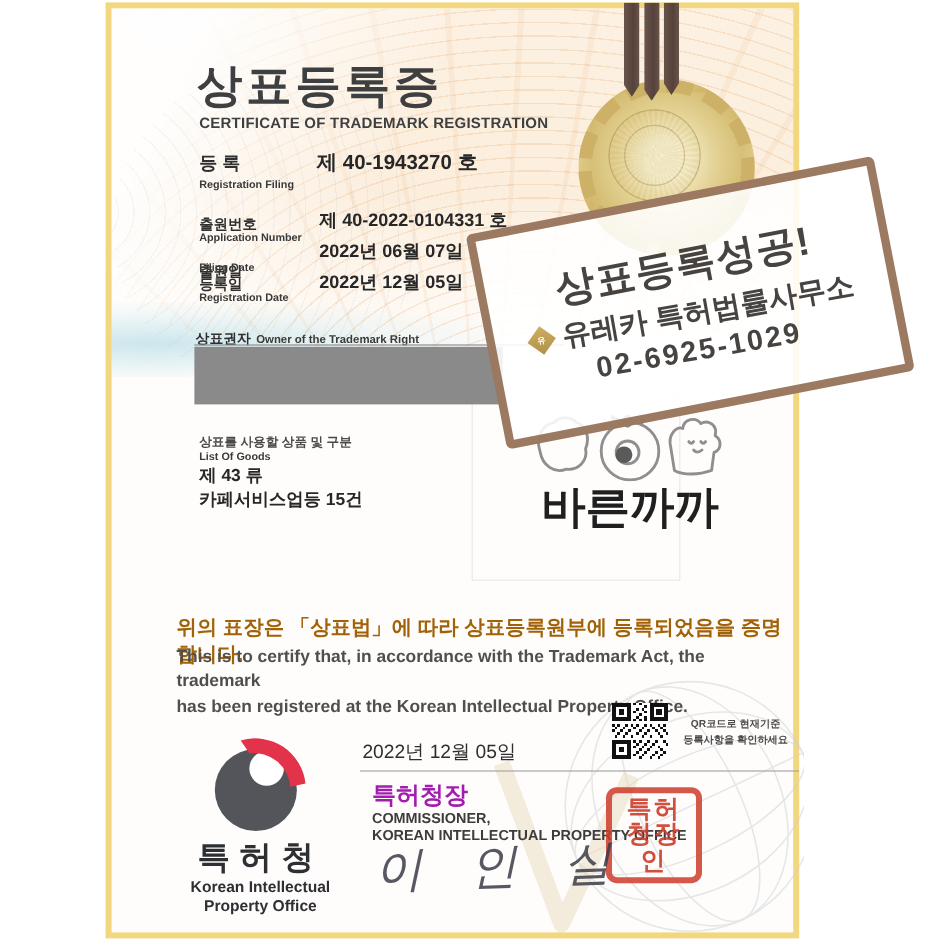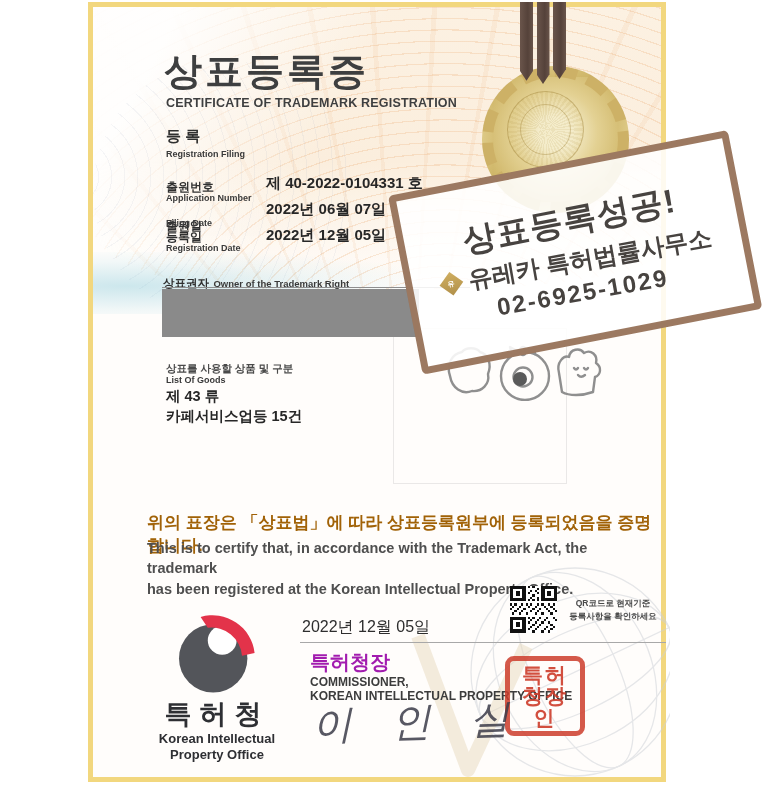--- a/index.html
+++ b/index.html
@@ -116,20 +116,21 @@
   </div>
   <div class="abs medal">
     <div class="medal-inner"></div>
   </div>
 
   <div class="abs t title">상표등록증</div>
   <div class="abs t subtitle">CERTIFICATE OF TRADEMARK REGISTRATION</div>
 
   <div class="abs t flabel" style="left:166px;top:127px;font-size:15px;">등 록</div>
   <div class="abs t fsub" style="left:166px;top:149px;">Registration Filing</div>
+  <div class="abs t fval" style="left:264px;top:124px;font-size:17px;">제 40-1943270 호</div>
 
   <div class="abs t flabel" style="left:166px;top:179px;font-size:12px;">출원번호</div>
   <div class="abs t fsub" style="left:166px;top:193px;">Application Number</div>
   <div class="abs t fval" style="left:266px;top:174px;font-size:15px;">제 40-2022-0104331 호</div>
 
   <div class="abs t flabel" style="left:166px;top:204px;font-size:12px;margin-top:14px;">출원일</div>
   <div class="abs t fsub" style="left:166px;top:218px;">Filing Date</div>
   <div class="abs t fval" style="left:266px;top:200px;font-size:15px;">2022년 06월 07일</div>
 
   <div class="abs t flabel" style="left:166px;top:229px;font-size:12px;">등록일</div>
@@ -153,20 +154,21 @@
       <path d="M13 33 C9 21 15 11 25 9 C29 4 39 4 43 9 C51 11 55 21 51 31 C53 41 45 49 35 48 C25 52 15 45 13 33 Z"></path>
       <path d="M24 20 l0.5 0.5 M33 18 l0.5 0.5" stroke-width="3"></path>
       <circle cx="88" cy="33" r="24"></circle>
       <circle cx="86" cy="34" rx="10" r="9.5"></circle>
       <path d="M80 8 l-7 -4 l1.5 7 M92 8 l7 -4 l-1.5 7 M84 8 a2.5 2.5 0 1 0 4 0 a2.5 2.5 0 1 0 -4 0"></path>
       <path d="M122 30 C119 19 127 12 132 14 C133 6 143 4 147 10 C154 6 161 12 159 20 C165 24 164 32 158 34 L156 49 C145 53 132 53 125 49 Z"></path>
       <path d="M137 25 q2 3 4 0 M147 25 q2 3 4 0 M141 32 q3 3.5 7 0"></path>
     </g>
     <circle cx="83" cy="36" r="7" fill="#5a5a5a"></circle>
   </svg>
+  <div class="abs tm-name">바른까까</div>
 
   <div class="abs stmt-ko t">위의 표장은 「상표법」에 따라 상표등록원부에 등록되었음을 증명합니다.</div>
   <div class="abs stmt-en t">
     <div>This is to certify that, in accordance with the Trademark Act, the trademark</div>
     <div>has been registered at the Korean Intellectual Property Office.</div>
   </div>
 
   <div class="abs issue-date t">2022년 12월 05일</div>
   <svg class="abs qr" viewBox="0 0 21 21" shape-rendering="crispEdges">
     <rect x="0" y="0" width="21" height="21" fill="#fff"></rect>

